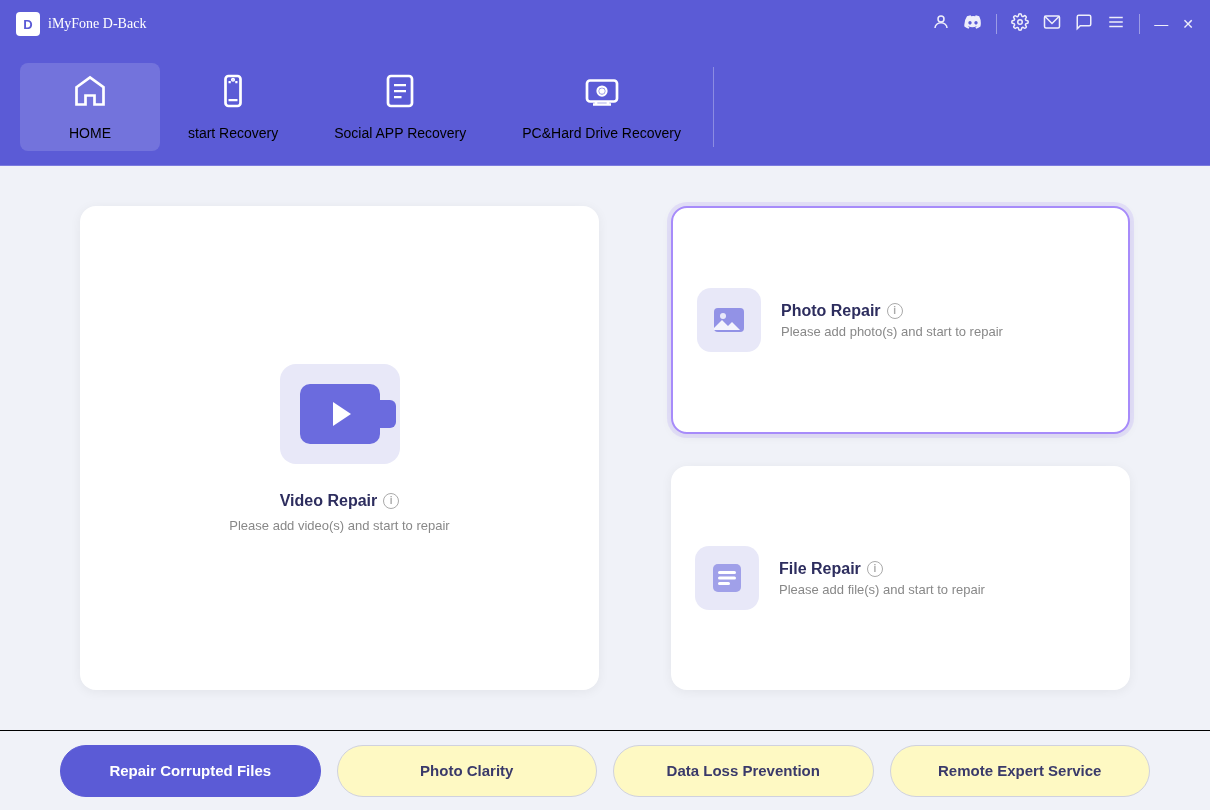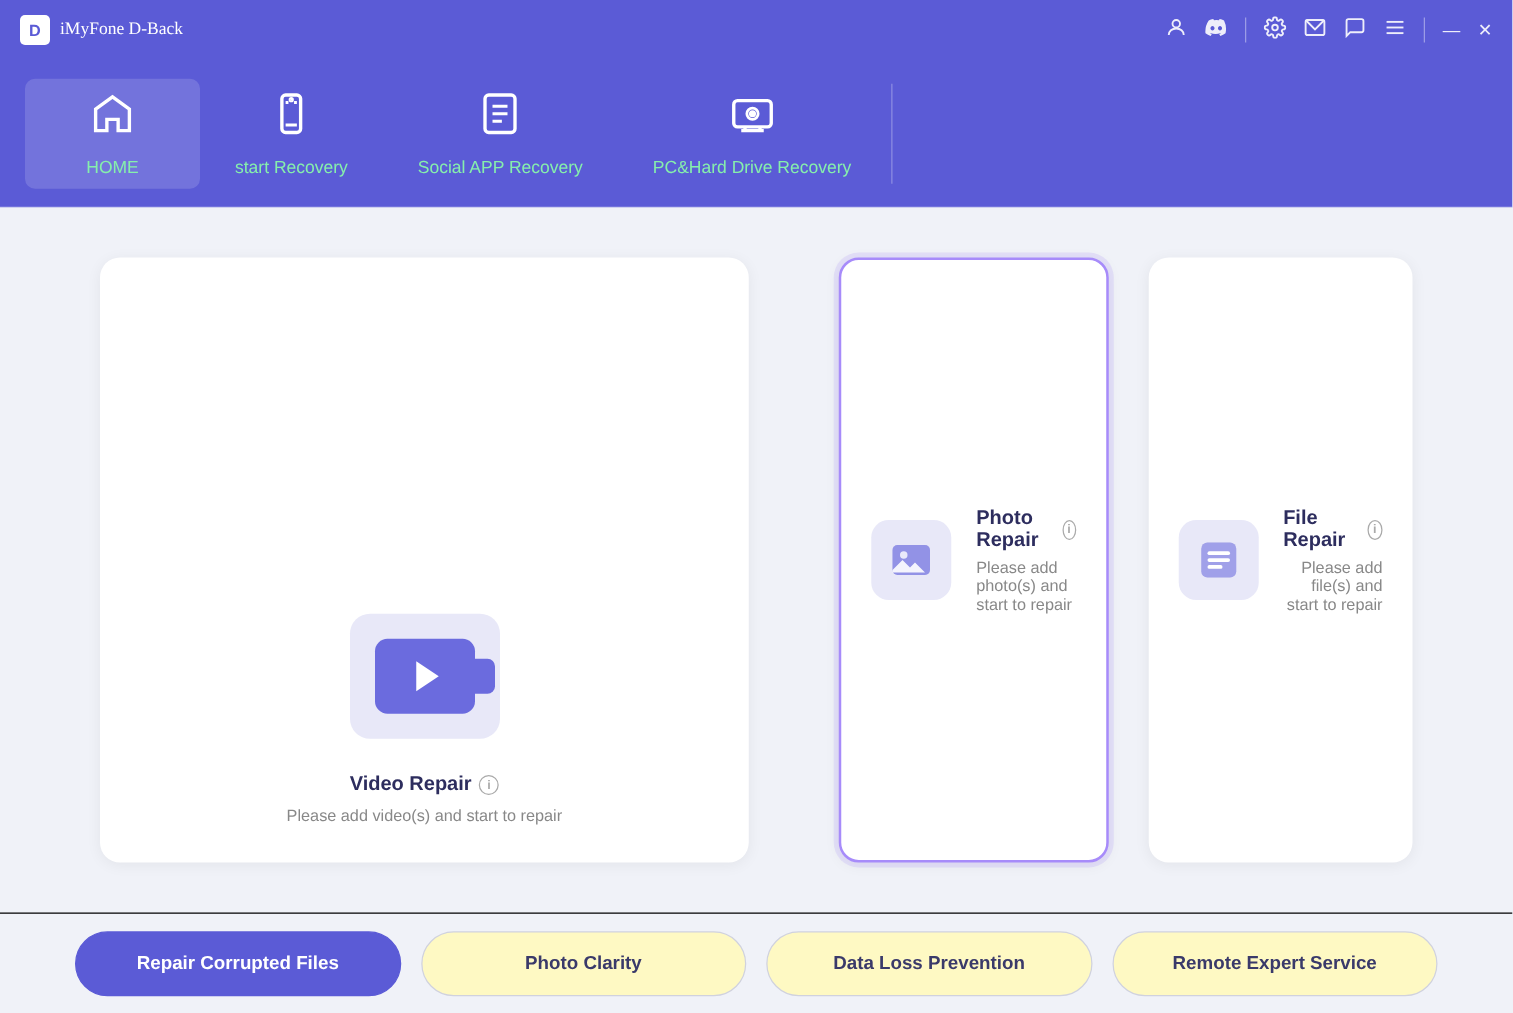--- a/index.html
+++ b/index.html
@@ -93,21 +93,21 @@
     }
     .nav-icon svg {
       width: 36px;
       height: 36px;
       fill: none;
       stroke: white;
       stroke-width: 1.8;
     }
     .nav-label {
       font-size: 14px;
-      color: #86efac;
+      color: #000000;
     }
     .nav-divider {
       width: 1px;
       height: 80px;
       background: rgba(255,255,255,0.3);
       margin: 0 4px;
     }
 
     
     .main-content {
@@ -120,21 +120,21 @@
     }
 
     
     .card-large {
       background: white;
       border-radius: 16px;
       flex: 1;
       display: flex;
       flex-direction: column;
       align-items: center;
-      justify-content: flex-end;
+      justify-content: center;
       padding: 30px;
       box-shadow: 0 2px 12px rgba(0,0,0,0.06);
     }
     .video-icon-wrap {
       width: 120px;
       height: 100px;
       background: #e8e8f8;
       border-radius: 16px;
       display: flex;
       align-items: center;
@@ -194,21 +194,21 @@
     .card-desc {
       font-size: 13px;
       color: #888;
       text-align: center;
     }
 
     
     .right-cards {
       flex: 1;
       display: flex;
-      flex-direction: row;
+      flex-direction: column;
       gap: 32px;
       padding-left: 42px;
     }
     .card-small {
       background: white;
       border-radius: 16px;
       padding: 24px 24px;
       display: flex;
       align-items: center;
       gap: 20px;

